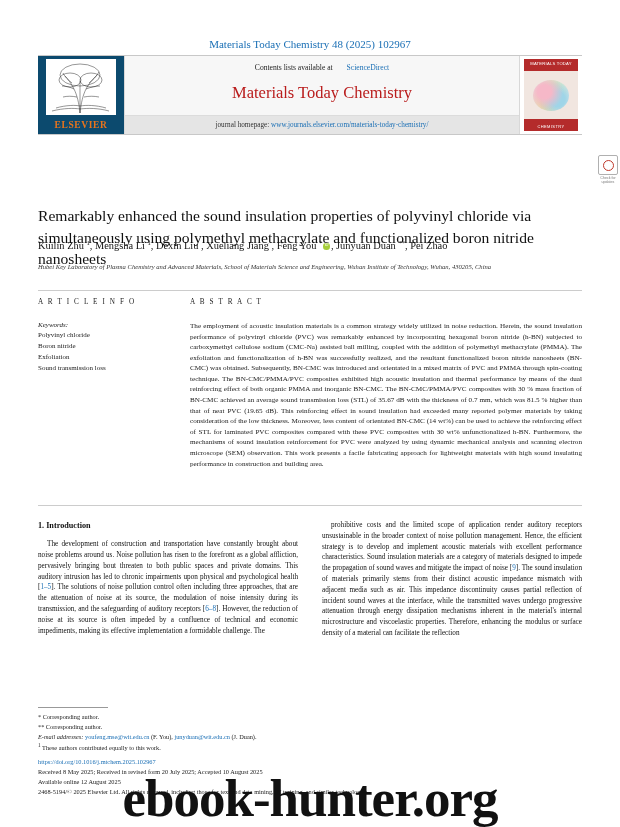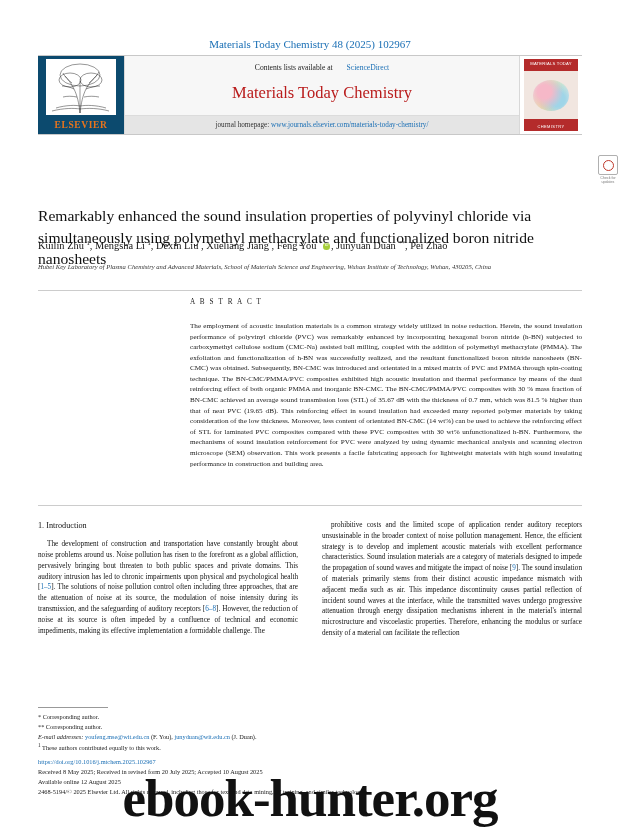--- a/index.html
+++ b/index.html
@@ -308,21 +308,21 @@
   }
   .col {
     width: 260px;
     font-size: 7.2px;
     line-height: 1.5;
     text-align: justify;
     color: #111;
   }
   .sec-num {
     font-size: 8.2px;
-    font-weight: normal;
+    font-weight: bold;
     margin-bottom: 7px;
   }
   .col p { margin: 0; text-indent: 9px; }
   .col .ref { color: #1a6fb5; }
 
   
   .footnotes {
     position: absolute;
     left: 38px;
     top: 707px;
@@ -425,20 +425,30 @@
     <div class="crossmark-label">Check for updates</div>
   </div>
 
   <div class="authors">
     <span>Kuilin Zhu <sup>1</sup>, Mengsha Li <sup>1</sup>, Dexin Liu , Xueliang Jiang , Feng You <sup>*</sup></span><span class="orcid"></span><span>, Junyuan Duan <sup>**</sup>, Pei Zhao</span>
   </div>
   <div class="affil">Hubei Key Laboratory of Plasma Chemistry and Advanced Materials, School of Materials Science and Engineering, Wuhan Institute of Technology, Wuhan, 430205, China</div>
 
   <div class="rule" style="top:290px;"></div>
 
+  <div class="info-col">
+    <div class="section-head">A R T I C L E   I N F O</div>
+    <div class="kw-title">Keywords:</div>
+    <div class="kw-list">
+      <div>Polyvinyl chloride</div>
+      <div>Boron nitride</div>
+      <div>Exfoliation</div>
+      <div>Sound transmission loss</div>
+    </div>
+  </div>
 
   <div class="abstract-col">
     <div class="section-head">A B S T R A C T</div>
     <div class="abstract-body">The employment of acoustic insulation materials is a common strategy widely utilized in noise reduction. Herein, the sound insulation performance of polyvinyl chloride (PVC) was remarkably enhanced by incorporating hexagonal boron nitride (h-BN) subjected to carboxymethyl cellulose sodium (CMC-Na) assisted ball milling, coupled with the addition of polymethyl methacrylate (PMMA). The exfoliation and functionalization of h-BN was successfully realized, and the resultant functionalized boron nitride nanosheets (BN-CMC) was obtained. Subsequently, BN-CMC was introduced and orientated in a mixed matrix of PVC and PMMA through spin-coating technique. The BN-CMC/PMMA/PVC composites exhibited high acoustic insulation and thermal performance by means of the dual reinforcing effect of both organic PMMA and inorganic BN-CMC. The BN-CMC/PMMA/PVC composites with 30 % mass fraction of BN-CMC achieved an average sound transmission loss (STL) of 35.67 dB with the thickness of 0.7 mm, which was 81.5 % higher than that of neat PVC (19.65 dB). This reinforcing effect in sound insulation had exceeded many reported polymer materials by taking consideration of the low thickness. Moreover, less content of orientated BN-CMC (14 wt%) can be used to achieve the reinforcing effect of STL for laminated PVC composites compared with these PVC composites with 30 wt% unfunctionalized h-BN. Furthermore, the mechanisms of sound insulation reinforcement for PVC were analyzed by using dynamic mechanical analysis and scanning electron microscope (SEM) observation. This work presents a facile fabricating approach for lightweight materials with high sound insulating performance in construction and building area.</div>
   </div>
 
   <div class="rule" style="top:505px;"></div>
 
   <div class="body-cols">
     <div class="col">

